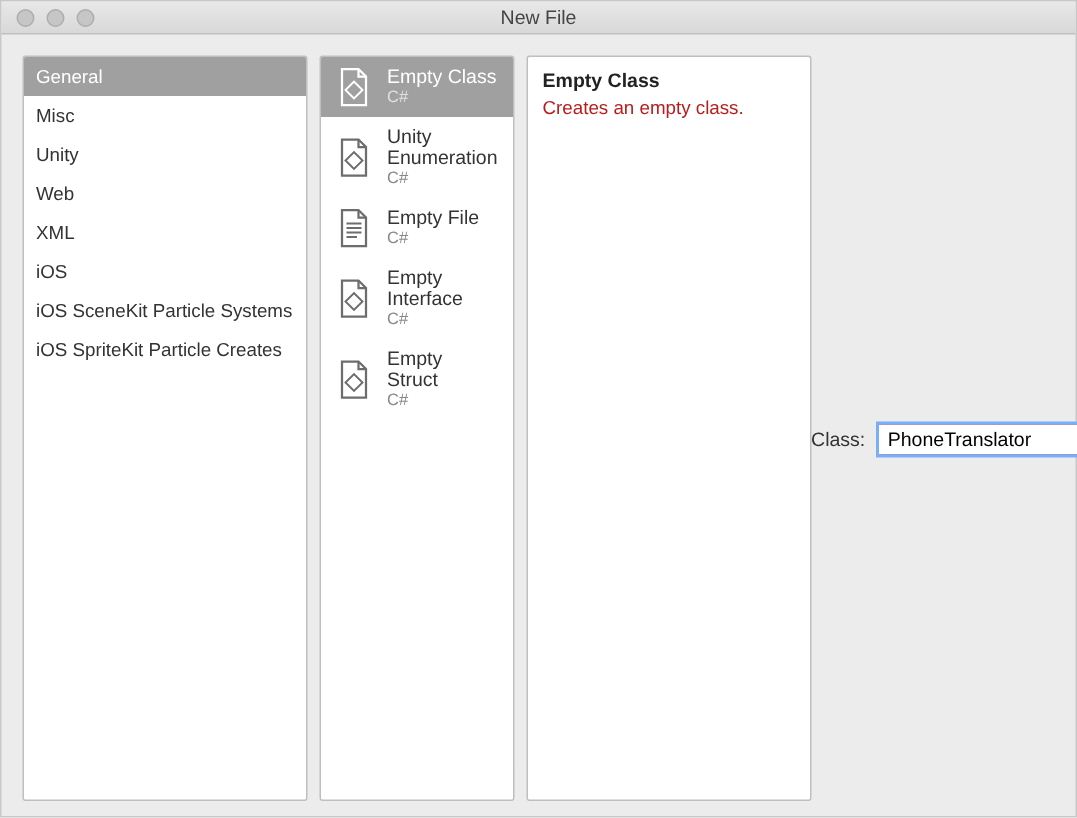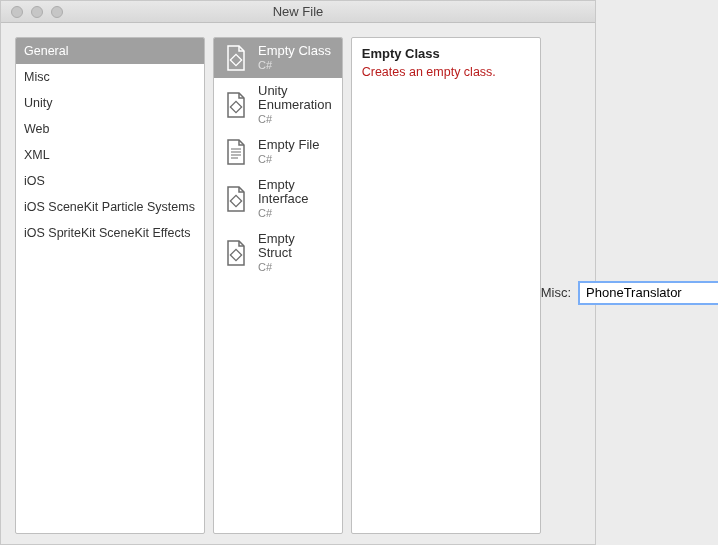--- a/index.html
+++ b/index.html
@@ -6,21 +6,21 @@
 body {
   font-family: -apple-system, "Helvetica Neue", Arial, sans-serif;
   font-size: 13px;
   color: #333;
   background: #ececec;
   width: 718px;
   height: 545px;
   overflow: hidden;
 }
 .window {
-  width: 596px;
+  width: 718px;
   height: 545px;
   background: #ececec;
   border: 1px solid #c8c8c8;
   display: flex;
   flex-direction: column;
 }
 .titlebar {
   height: 22px;
   background: linear-gradient(#e8e8e8, #d8d8d8);
   border-bottom: 1px solid #c0c0c0;
@@ -152,21 +152,21 @@
   <div class="content">
     <div class="panes">
       <div class="pane left" id="cat-pane">
           <div class="cat-item selected">General</div>
           <div class="cat-item">Misc</div>
           <div class="cat-item">Unity</div>
           <div class="cat-item">Web</div>
           <div class="cat-item">XML</div>
           <div class="cat-item">iOS</div>
           <div class="cat-item">iOS SceneKit Particle Systems</div>
-          <div class="cat-item">iOS SpriteKit SceneKit Effects</div>
+          <div class="cat-item">iOS SpriteKit Particle Creates</div>
         </div>
       <div class="pane middle" id="tmpl-pane">
           <div class="tmpl-item selected">
             <span class="icon">
               <svg class="file-icon-svg" width="24" height="28" viewBox="0 0 24 28">
     <path d="M4 2 H15 L20 7 V26 H4 Z" fill="none" stroke="#fff" stroke-width="1.5"></path>
     <path d="M15 2 V7 H20" fill="none" stroke="#fff" stroke-width="1.5"></path>
     <rect x="8" y="12" width="8" height="8" transform="rotate(45 12 16)" fill="none" stroke="#fff" stroke-width="1.3"></rect>
   </svg>
             </span>
@@ -231,21 +231,21 @@
             </span>
           </div>
         </div>
       <div class="pane right">
         <div class="desc-title">Empty Class</div>
         <div class="desc-body">Creates an empty class.</div>
       </div>
     </div>
 
     <div class="name-row">
-      <label>Misc:</label>
+      <label>Class:</label>
       <input type="text" value="PhoneTranslator" style="">
     </div>
 
     <div class="buttons">
       <button class="btn">Cancel</button>
       <button class="btn">New</button>
     </div>
   </div>
 </div>
 

